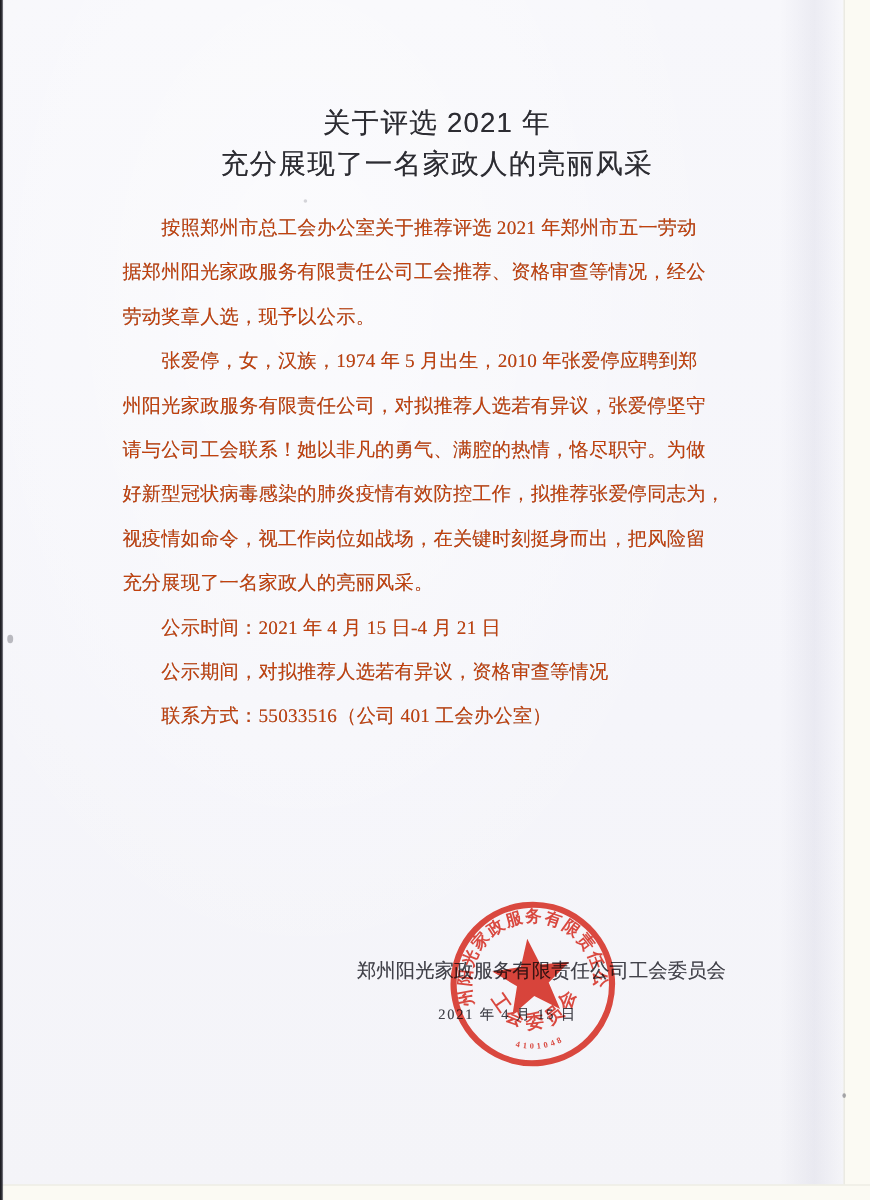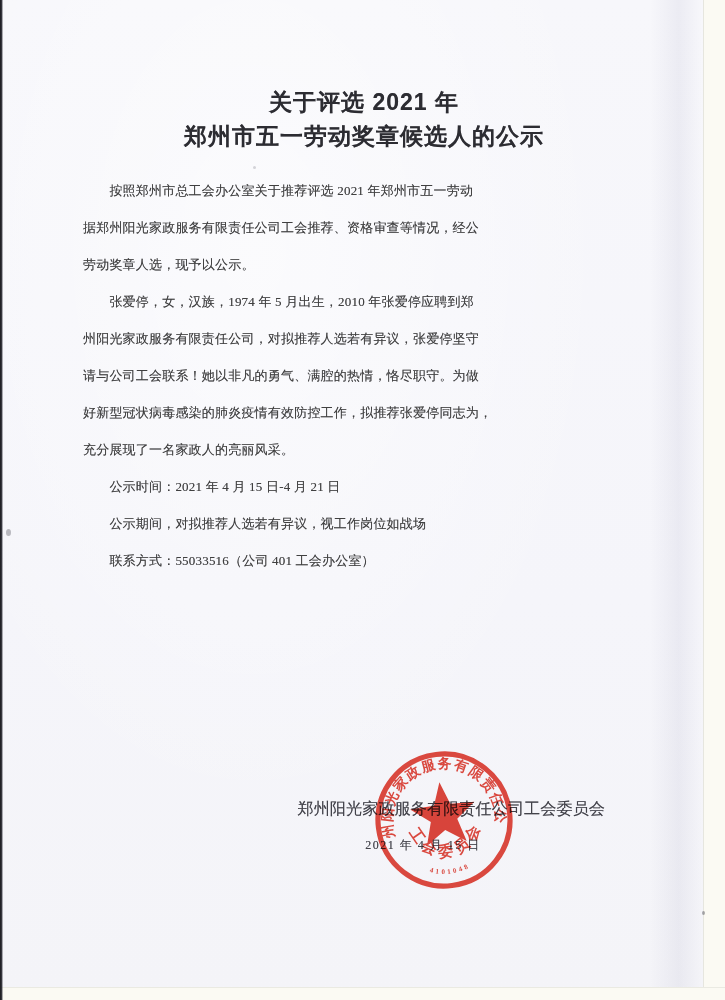--- a/index.html
+++ b/index.html
@@ -32,28 +32,28 @@
   }
   .speck { position:absolute; border-radius:50%; }
   .speck.s1 { left:6px;  top:529px; width:5px; height:7px; background:rgba(110,110,120,.45); }
   .speck.s2 { left:702px; top:911px; width:3px; height:4px; background:rgba(90,90,100,.5); }
   .speck.s3 { left:253px; top:166px; width:3px; height:3px; background:rgba(140,140,150,.35); }
 
   .title-block {
     position:absolute; top:85px; left:97px; width:534px;
     text-align:center;
     font-family:"Liberation Sans","DejaVu Sans",sans-serif;
-    font-weight:700; font-size:23px; line-height:34px;
+    font-weight:400; font-size:23px; line-height:34px;
     color:#2c2c32; letter-spacing:1px;
     text-shadow:0 0 .5px rgba(44,44,50,.55);
   }
   .body-block {
-    position:absolute; top:172px; left:83px; width:538px;
-    font-size:13px; line-height:37px; letter-spacing:.2px;
-    color:#404040;
+    position:absolute; top:172px; left:102px; width:538px;
+    font-size:16px; line-height:37px; letter-spacing:.2px;
+    color:#c2410c;
     text-shadow:0 0 .4px rgba(66,66,74,.5);
   }
   .body-block .line { white-space:pre; }
   .signature {
     position:absolute; top:798px; left:285px; width:320px;
     text-align:right; font-size:16.2px; letter-spacing:0;
     color:#42424a; white-space:pre;
     text-shadow:0 0 .4px rgba(66,66,74,.5);
   }
   .sig-date {
@@ -79,34 +79,35 @@
 <div class="crease"></div>
 <div class="right-strip"></div>
 <div class="bottom-strip"></div>
 <div class="edge-left"></div>
 <div class="speck s1"></div>
 <div class="speck s2"></div>
 <div class="speck s3"></div>
 
 <div class="title-block">
   <div>关于评选 2021 年</div>
-  <div>郑州市五一劳动奖章候选人的公示</div>
+  <div>充分展现了一名家政人的亮丽风采</div>
 </div>
 
 <div class="body-block">
   <div class="line">　　按照郑州市总工会办公室关于推荐评选 2021 年郑州市五一劳动</div>
     <div class="line">据郑州阳光家政服务有限责任公司工会推荐、资格审查等情况，经公</div>
     <div class="line">劳动奖章人选，现予以公示。</div>
     <div class="line">　　张爱停，女，汉族，1974 年 5 月出生，2010 年张爱停应聘到郑</div>
     <div class="line">州阳光家政服务有限责任公司，对拟推荐人选若有异议，张爱停坚守</div>
     <div class="line">请与公司工会联系！她以非凡的勇气、满腔的热情，恪尽职守。为做</div>
     <div class="line">好新型冠状病毒感染的肺炎疫情有效防控工作，拟推荐张爱停同志为，</div>
+    <div class="line">视疫情如命令，视工作岗位如战场，在关键时刻挺身而出，把风险留</div>
     <div class="line">充分展现了一名家政人的亮丽风采。</div>
     <div class="line">　　公示时间：2021 年 4 月 15 日-4 月 21 日</div>
-    <div class="line">　　公示期间，对拟推荐人选若有异议，视工作岗位如战场</div>
+    <div class="line">　　公示期间，对拟推荐人选若有异议，资格审查等情况</div>
     <div class="line">　　联系方式：55033516（公司 401 工会办公室）</div>
 </div>
 
 <div class="signature">郑州阳光家政服务有限责任公司工会委员会</div>
 <div class="sig-date">2021 年 4 月 15 日</div>
 
 <div class="seal">
   <svg viewBox="0 0 150 150" width="150" height="150">
     <defs>
       <path id="arcTop" d="M 26.1,92.8 A 52,52 0 1 1 123.9,92.8" fill="none"></path>

